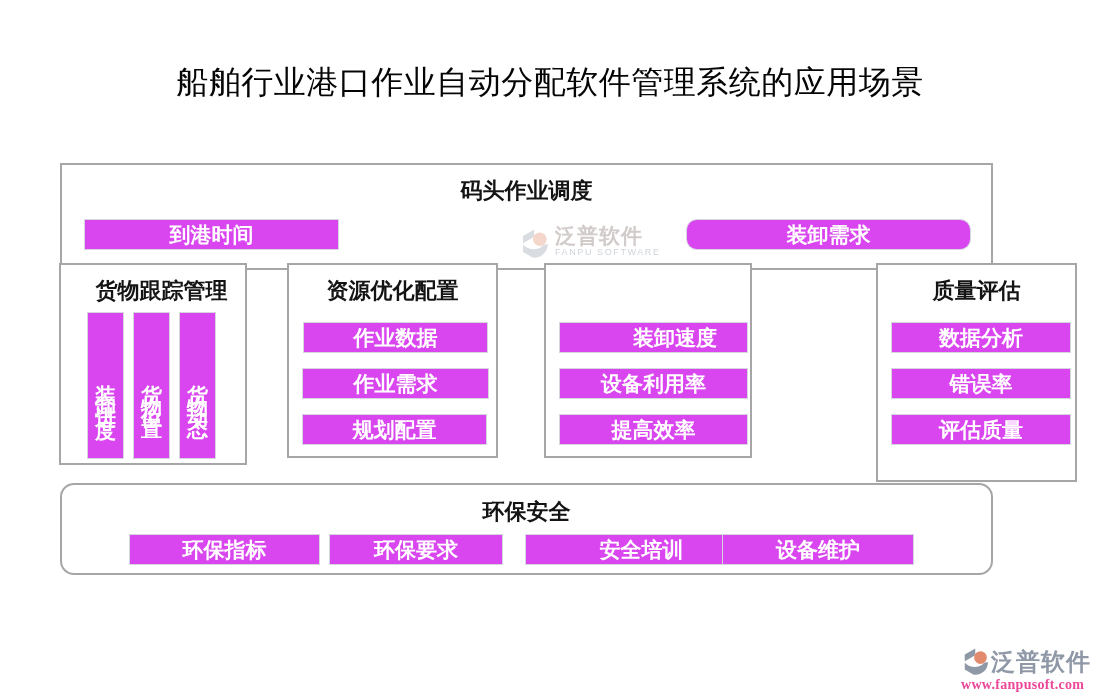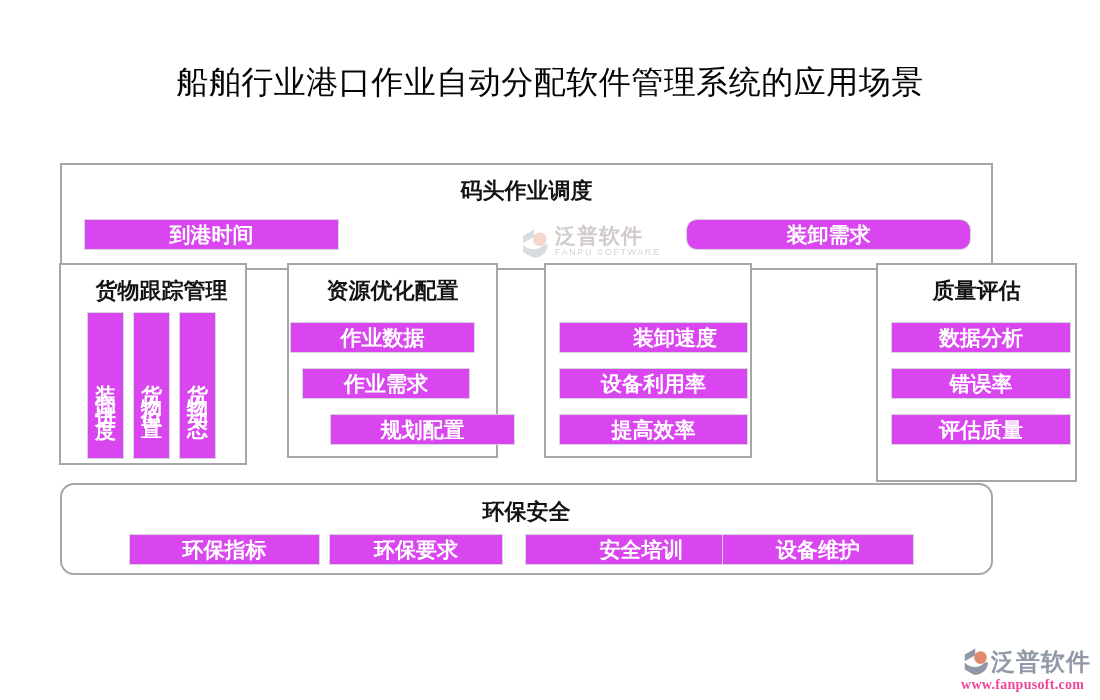--- a/index.html
+++ b/index.html
@@ -78,23 +78,23 @@
 
   <section class="box" style="left:59px; top:263px; width:188px; height:202px;padding-left:17px;">
     <div class="box-title">货物跟踪管理</div>
     <div class="chip vchip" style="left:26px; top:47px;">装卸进度</div>
     <div class="chip vchip" style="left:72px; top:47px;">货物位置</div>
     <div class="chip vchip" style="left:118px; top:47px;">货物动态</div>
   </section>
 
   <section class="box" style="left:287px; top:263px; width:211px; height:195px;">
     <div class="box-title">资源优化配置</div>
-    <div class="chip" style="left:1px; top:57px; width:185px;">作业数据</div>
-    <div class="chip" style="left:13px; top:103px; width:168px;">作业需求</div>
-    <div class="chip" style="left:13px; top:149px; width:185px;margin-left:28px;">规划配置</div>
+    <div class="chip" style="left:14px; top:57px; width:185px;">作业数据</div>
+    <div class="chip" style="left:13px; top:103px; width:187px;">作业需求</div>
+    <div class="chip" style="left:13px; top:149px; width:185px;">规划配置</div>
   </section>
 
   <section class="box" style="left:544px; top:263px; width:208px; height:195px;">
     <div class="chip" style="left:13px; top:57px; width:189px;padding-left:43px;">装卸速度</div>
     <div class="chip" style="left:13px; top:103px; width:189px;">设备利用率</div>
     <div class="chip" style="left:13px; top:149px; width:189px;">提高效率</div>
   </section>
 
   <section class="box" style="left:832px; top:263px; width:201px; height:219px;margin-left:44px;">
     <div class="box-title">质量评估</div>

